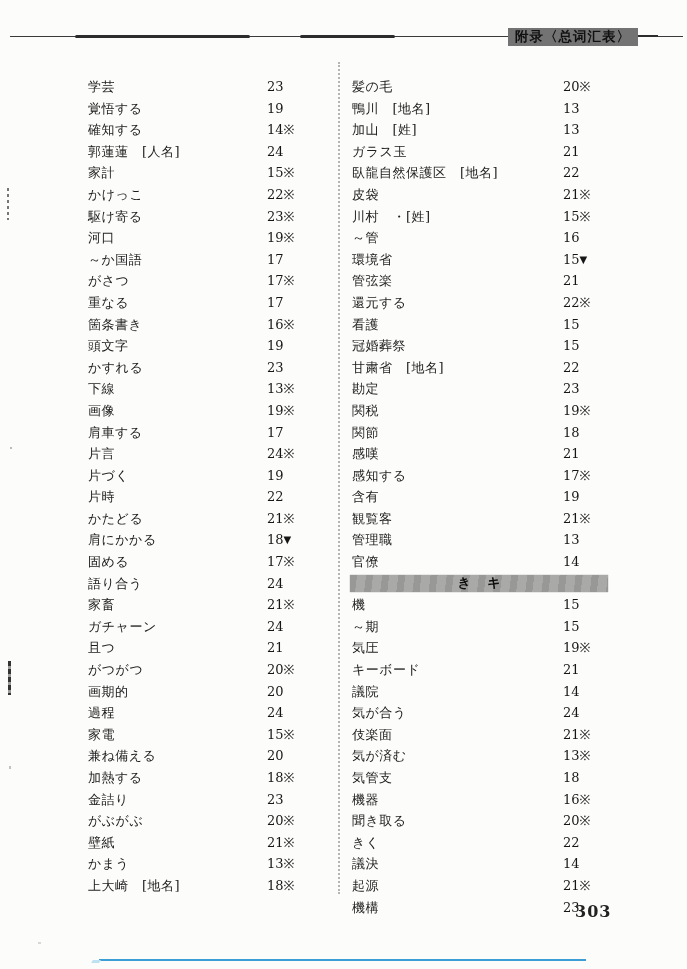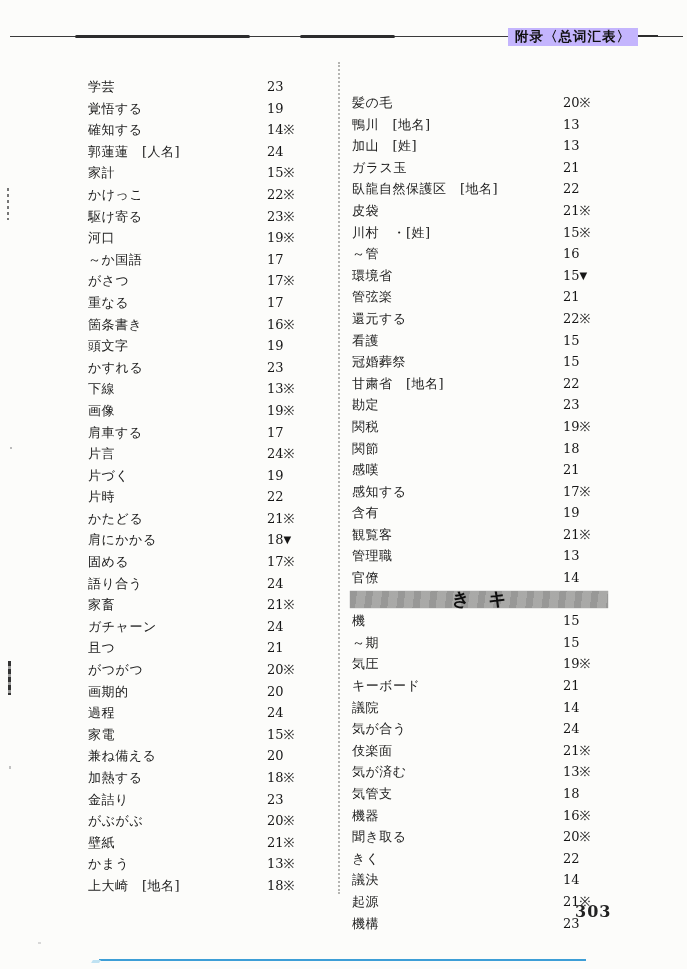--- a/index.html
+++ b/index.html
@@ -11,43 +11,43 @@
     color:#1e1e1e;
     overflow:hidden;
   }
   
   .header-rule{position:absolute;left:10px;top:36px;width:673px;height:1px;background:#3a3a3a;}
   .header-rule-thick1{position:absolute;left:75px;top:35px;width:175px;height:3px;background:#2c2c2c;border-radius:2px;}
   .header-rule-thick2{position:absolute;left:300px;top:35px;width:95px;height:3px;background:#2c2c2c;border-radius:2px;}
   .header-rule-thick3{position:absolute;left:598px;top:35px;width:60px;height:2px;background:#2c2c2c;}
   .header-title{
     position:absolute;left:508px;top:28px;
-    background:#c4b5fd;padding:0 7px;
+    background:#737373;padding:0 7px;
     font-size:13.5px;font-weight:bold;letter-spacing:1px;color:#111;
     white-space:nowrap;
   }
   
   .col{position:absolute;top:76px;font-size:13px;letter-spacing:0.5px;}
   .col-left{left:88px;width:240px;}
-  .col-right{left:352px;width:256px;margin-top:16px;}
+  .col-right{left:352px;width:256px;}
   .row{position:relative;height:21.6px;line-height:21.6px;white-space:nowrap;}
   .term{color:#1c1c1c;}
   .ref{position:absolute;top:0;color:#161616;letter-spacing:0;}
   .col-left .ref{left:179px;}
   .col-right .ref{left:211px;}
   .tri{font-size:10px;vertical-align:1px;}
   
   .band{
     position:absolute;left:-2px;right:0;top:2.5px;height:16.5px;
     background:
       repeating-linear-gradient(97deg, rgba(120,120,120,.35) 0 7px, rgba(170,170,170,.15) 7px 16px),
       #a9a9a7;
     box-shadow:0 0 1px #8a8a8a;
     display:flex;align-items:center;justify-content:center;
-    font-size:18px;font-weight:bold;color:#0d0d0d;letter-spacing:6px;line-height:16px;
+    font-size:13px;font-weight:bold;color:#0d0d0d;letter-spacing:6px;line-height:16px;
     text-indent:6px;
   }
   
   .divider{position:absolute;left:338px;top:62px;height:832px;width:0;border-left:2px dotted #b5b5b2;}
   
   .page-number{
     position:absolute;left:575px;top:902px;
     font-size:16px;font-weight:bold;color:#222;letter-spacing:1px;
     height:15px;overflow:hidden;
   }

